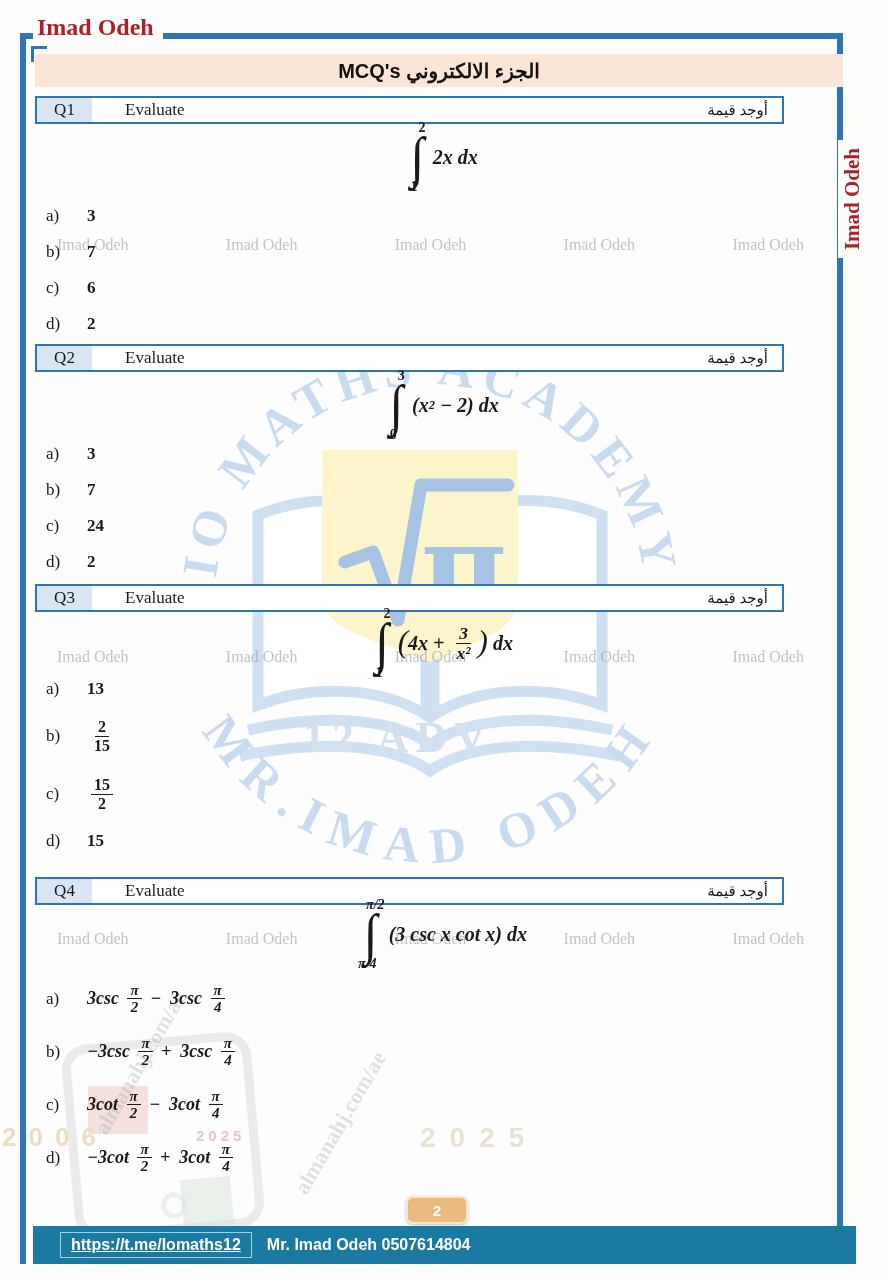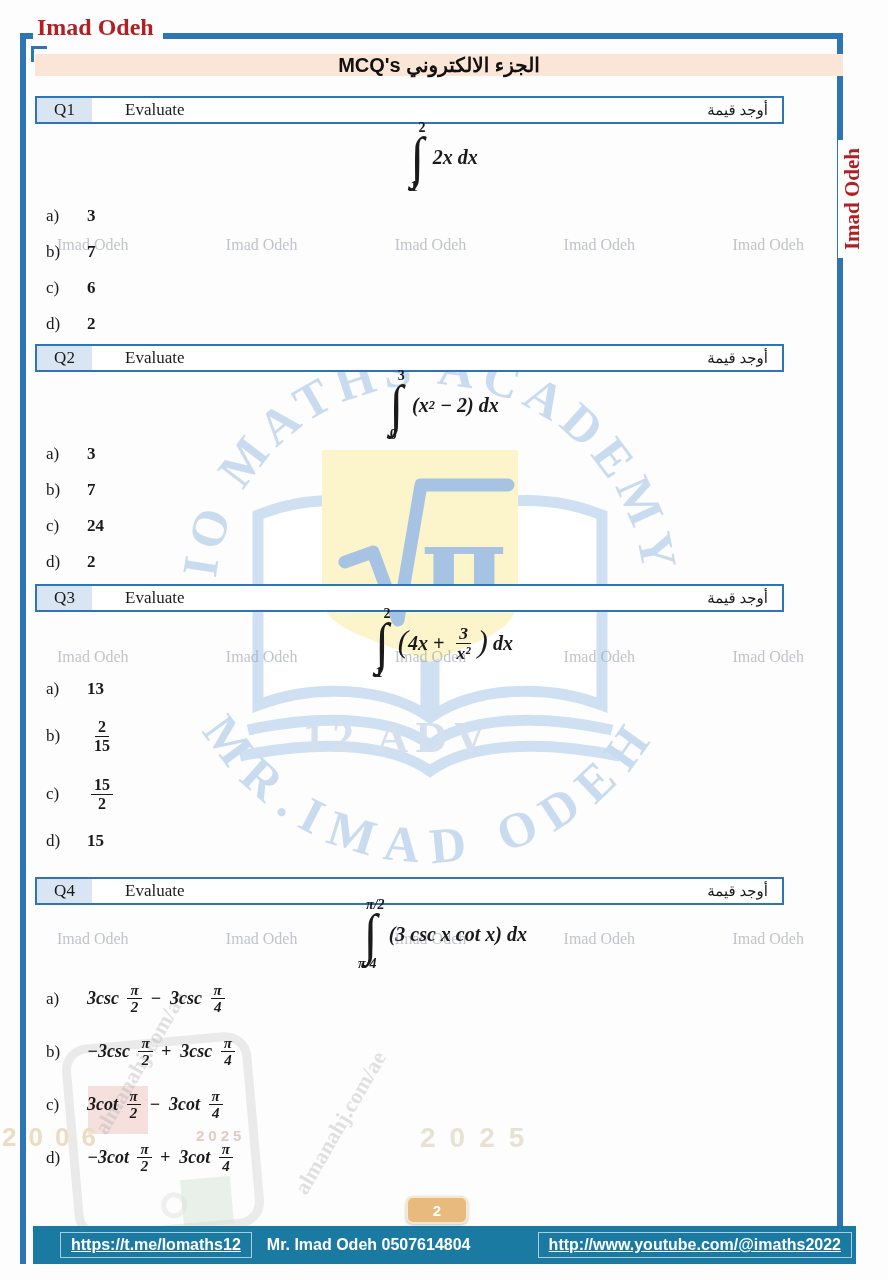--- a/index.html
+++ b/index.html
@@ -15,21 +15,21 @@
   .corner-v{left:31px;top:46px;width:3px;height:16px;}
 
   .brand-top{position:absolute;left:33px;top:14px;z-index:7;background:#fdfdfd;
              padding:0 9px 0 4px;font-size:24px;font-weight:bold;color:#b01f24;}
 
   .side-brand{position:absolute;left:752px;top:184px;width:206px;height:30px;
               transform:rotate(-90deg);z-index:7;text-align:center;}
   .side-brand span{background:#fdfdfd;padding:2px 8px;font-size:21px;font-weight:bold;color:#b01f24;}
 
   
-  .title-bar{position:absolute;left:35px;top:54px;width:808px;height:22px;z-index:5;
+  .title-bar{position:absolute;left:35px;top:54px;width:808px;height:33px;z-index:5;
              background:#fbe5d6;display:flex;align-items:center;justify-content:center;
              font-family:"Liberation Sans",sans-serif;font-weight:bold;font-size:20px;color:#111;direction:rtl;}
 
   
   .q-row{position:absolute;left:35px;width:749px;height:28px;z-index:5;background:#fff;
          border:2px solid #2e75b6;box-sizing:border-box;display:flex;align-items:center;}
   .q-cell{width:55px;height:100%;background:#d9e5f3;display:flex;align-items:center;
           justify-content:center;font-size:17px;}
   .q-prompt{margin-left:33px;font-size:17px;}
   .q-ar{margin-left:auto;margin-right:14px;font-size:15px;direction:rtl;}
@@ -397,16 +397,15 @@
             <span class="den">4</span>
           </span>
         </span>
       </div>
     </div>
 
   <div class="page-num">2</div>
   <div class="footer-bar">
     <div class="flink flink-left">https://t.me/Iomaths12</div>
     <div class="fname">Mr. Imad Odeh 0507614804</div>
-    <div class="flink flink-right">http://www.youtube.com/@imaths2022</div>
   </div>
 
 </div>
 
 </body></html>

